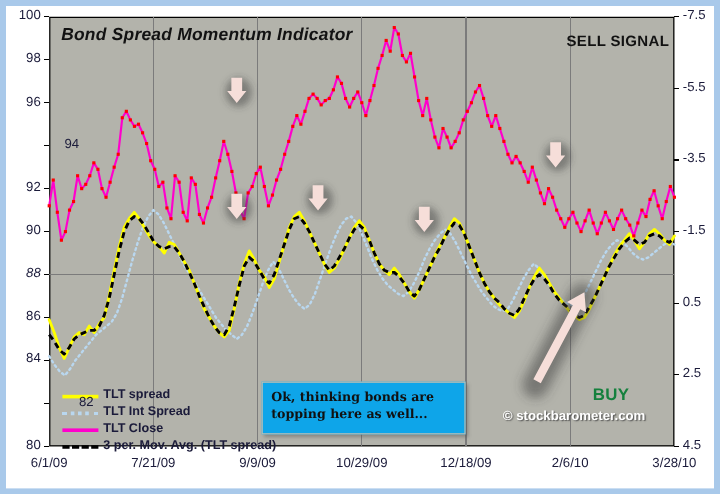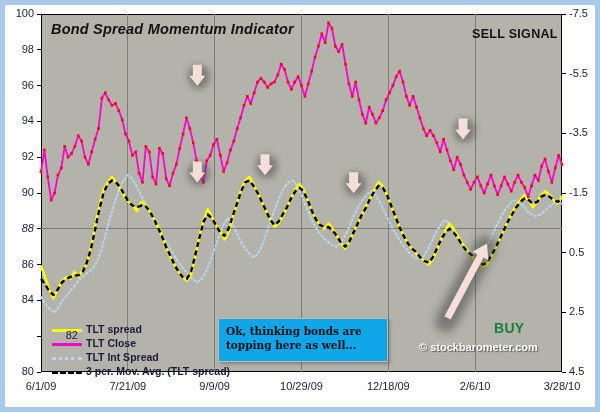--- a/index.html
+++ b/index.html
@@ -330,42 +330,42 @@
         <span>topping here as well...</span>
       </div>
     </div>
 
     <div id="legend">
       <div class="leg-row">
         <span class="leg-swatch sw-yellow"></span>
         <span class="leg-text">TLT spread</span>
       </div>
       <div class="leg-row">
+        <span class="leg-swatch sw-blue"></span>
+        <span class="leg-text">TLT Int Spread</span>
+      </div>
+      <div class="leg-row">
         <span class="leg-swatch sw-magenta"></span>
         <span class="leg-text">TLT Close</span>
-      </div>
-      <div class="leg-row">
-        <span class="leg-swatch sw-blue"></span>
-        <span class="leg-text">TLT Int Spread</span>
       </div>
       <div class="leg-row">
         <span class="leg-swatch sw-black"></span>
         <span class="leg-text">3 per. Mov. Avg. (TLT spread)</span>
       </div>
     </div>
 
     <div id="ylabels-left">
         <div class="axis-label ylabel-left" style="left: 0px; width: 29px; top: 360px;">80</div>
         <div class="axis-label ylabel-left" style="left: 0px; width: 29px; top: 324.2px; padding-left: 44px;">82</div>
         <div class="axis-label ylabel-left" style="left: 0px; width: 29px; top: 288.4px;">84</div>
         <div class="axis-label ylabel-left" style="left: 0px; width: 29px; top: 252.6px;">86</div>
         <div class="axis-label ylabel-left" style="left: 0px; width: 29px; top: 216.8px; font-style: italic;">88</div>
         <div class="axis-label ylabel-left" style="left: 0px; width: 29px; top: 181px;">90</div>
         <div class="axis-label ylabel-left" style="left: 0px; width: 29px; top: 145.2px;">92</div>
-        <div class="axis-label ylabel-left" style="left: 0px; width: 29px; top: 109.4px;">94</div>
+        <div class="axis-label ylabel-left" style="left: 0px; width: 29px; top: 109.4px; padding-left: 32px;">94</div>
         <div class="axis-label ylabel-left" style="left: 0px; width: 29px; top: 73.6px;">96</div>
         <div class="axis-label ylabel-left" style="left: 0px; width: 29px; top: 37.8px;">98</div>
         <div class="axis-label ylabel-left" style="left: 0px; width: 29px; top: 2px;">100</div>
       </div>
     <div id="ylabels-right">
         <div class="axis-label ylabel-right" style="left: 564px; top: 2px;">-7.5</div>
         <div class="axis-label ylabel-right" style="left: 564px; top: 61.6667px;">-5.5</div>
         <div class="axis-label ylabel-right" style="left: 564px; top: 121.333px;">-3.5</div>
         <div class="axis-label ylabel-right" style="left: 564px; top: 181px;">-1.5</div>
         <div class="axis-label ylabel-right" style="left: 564px; top: 240.667px;">0.5</div>

